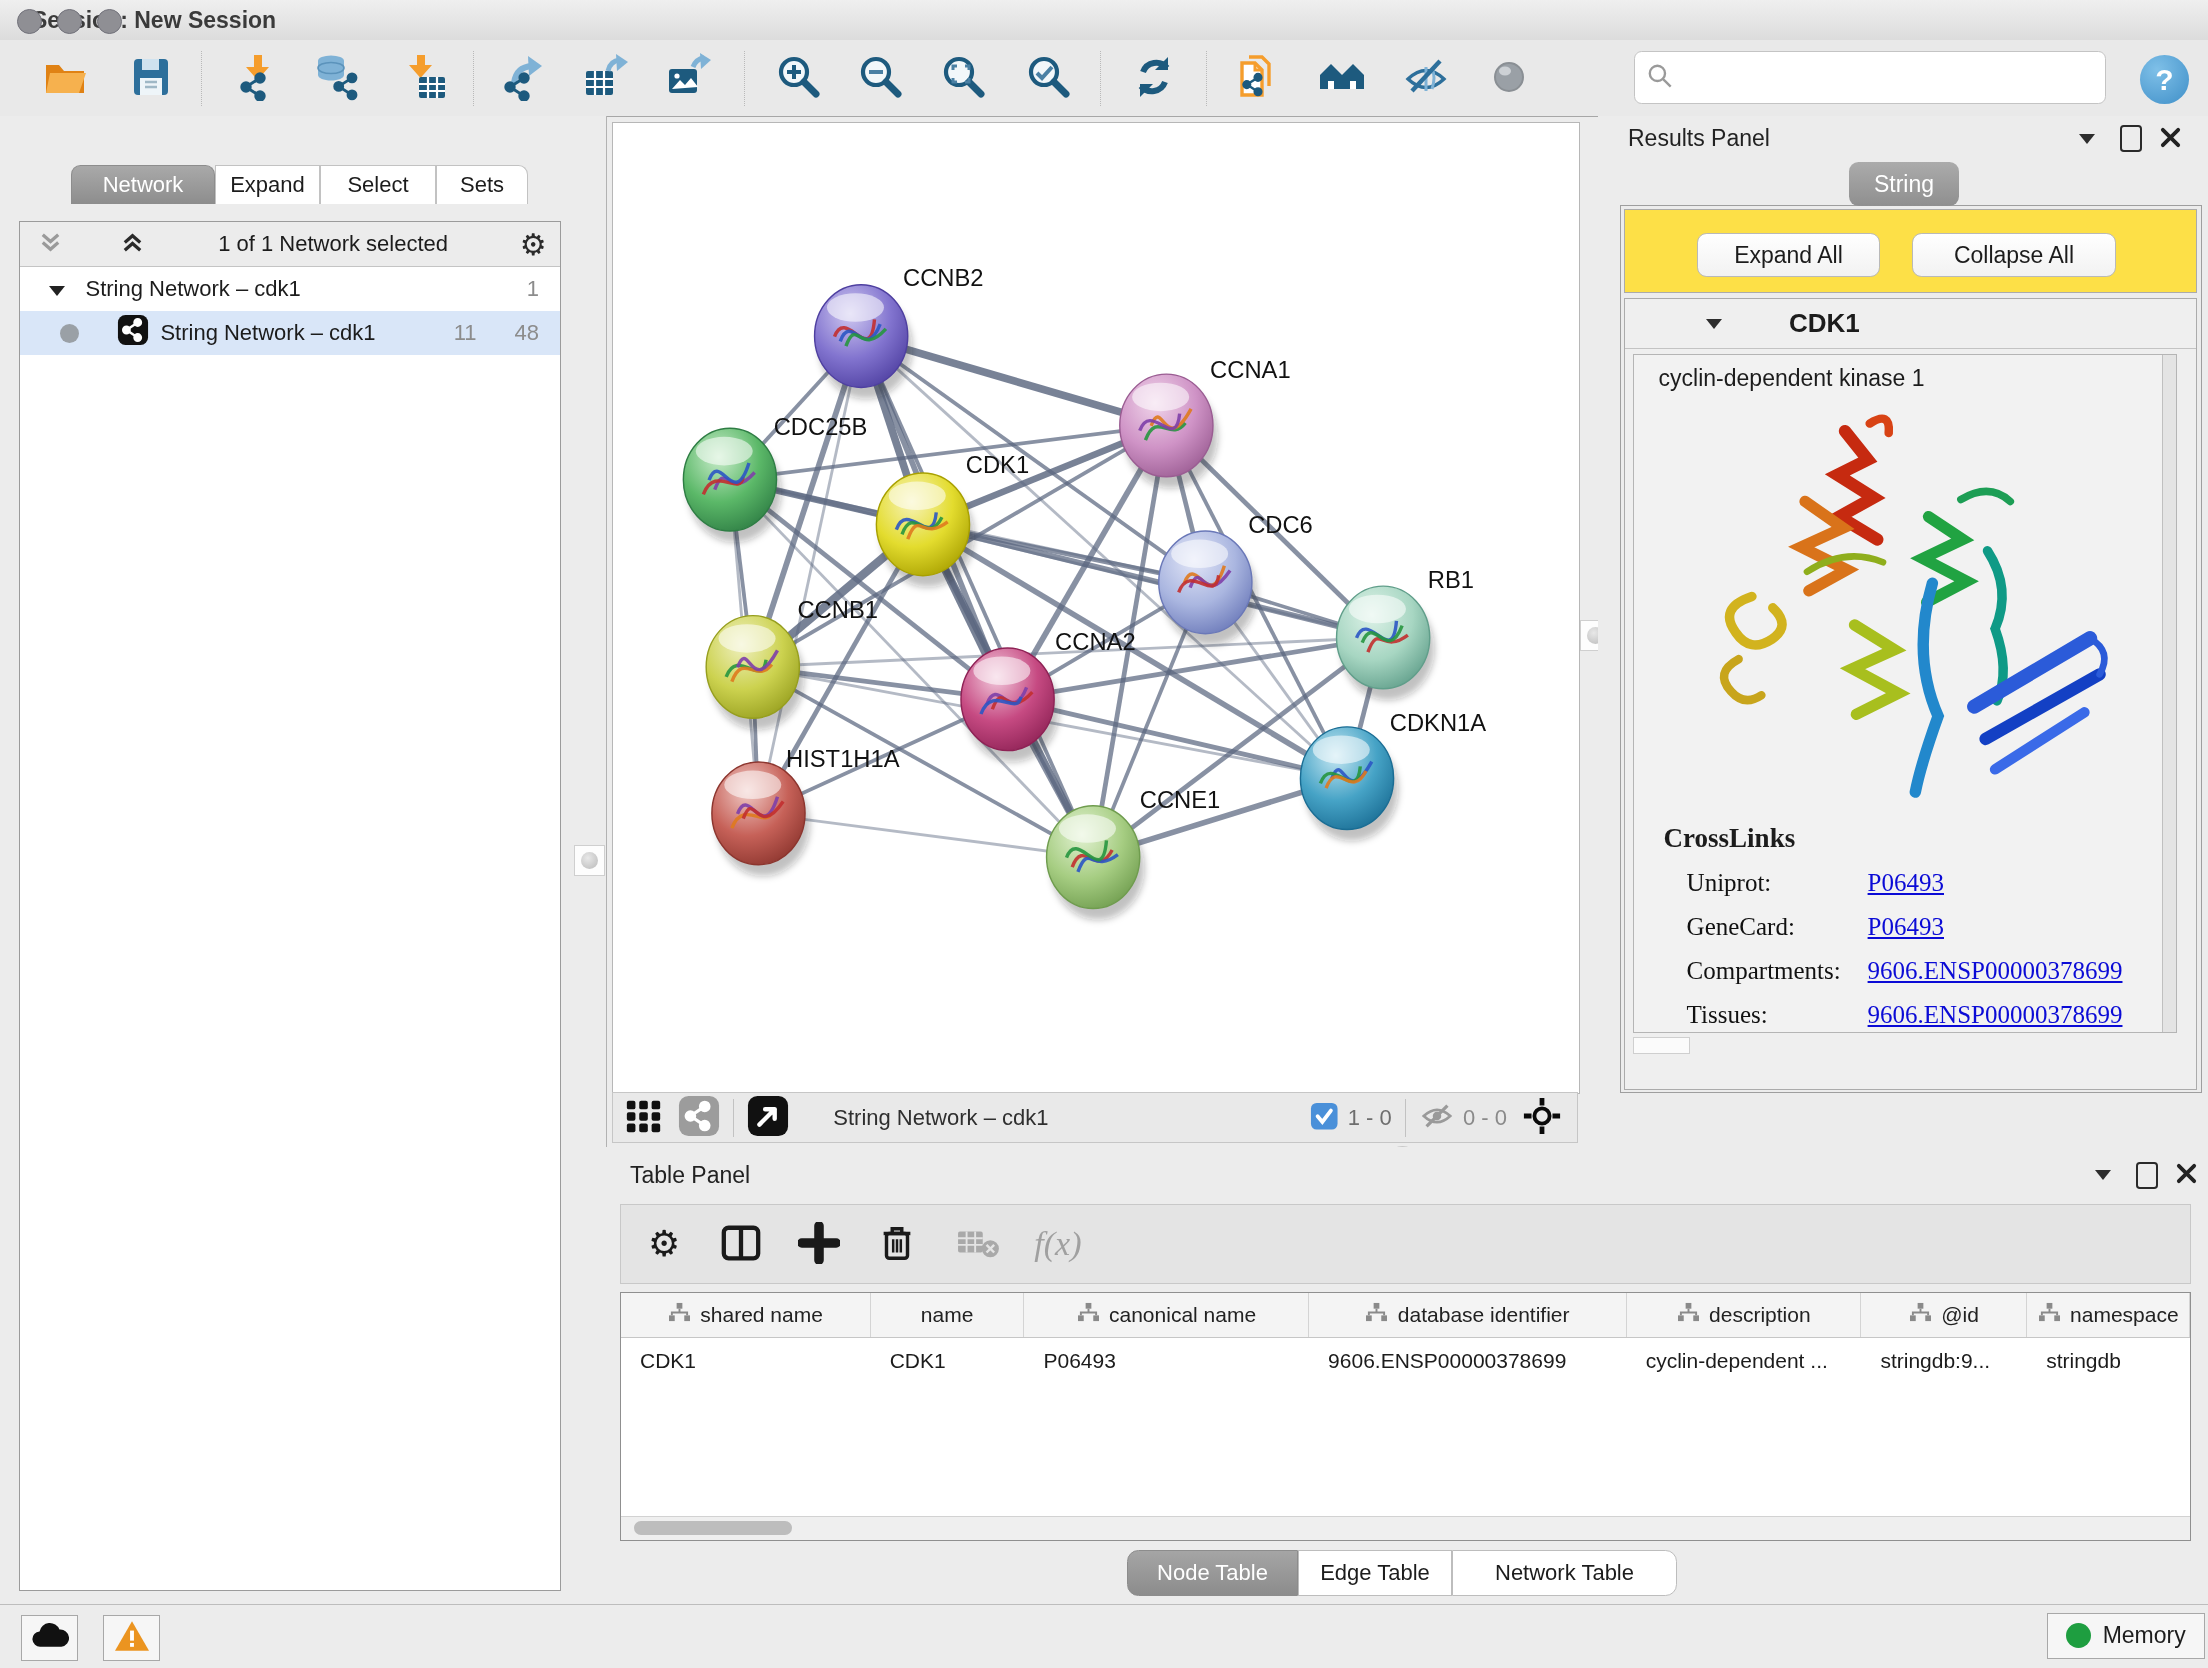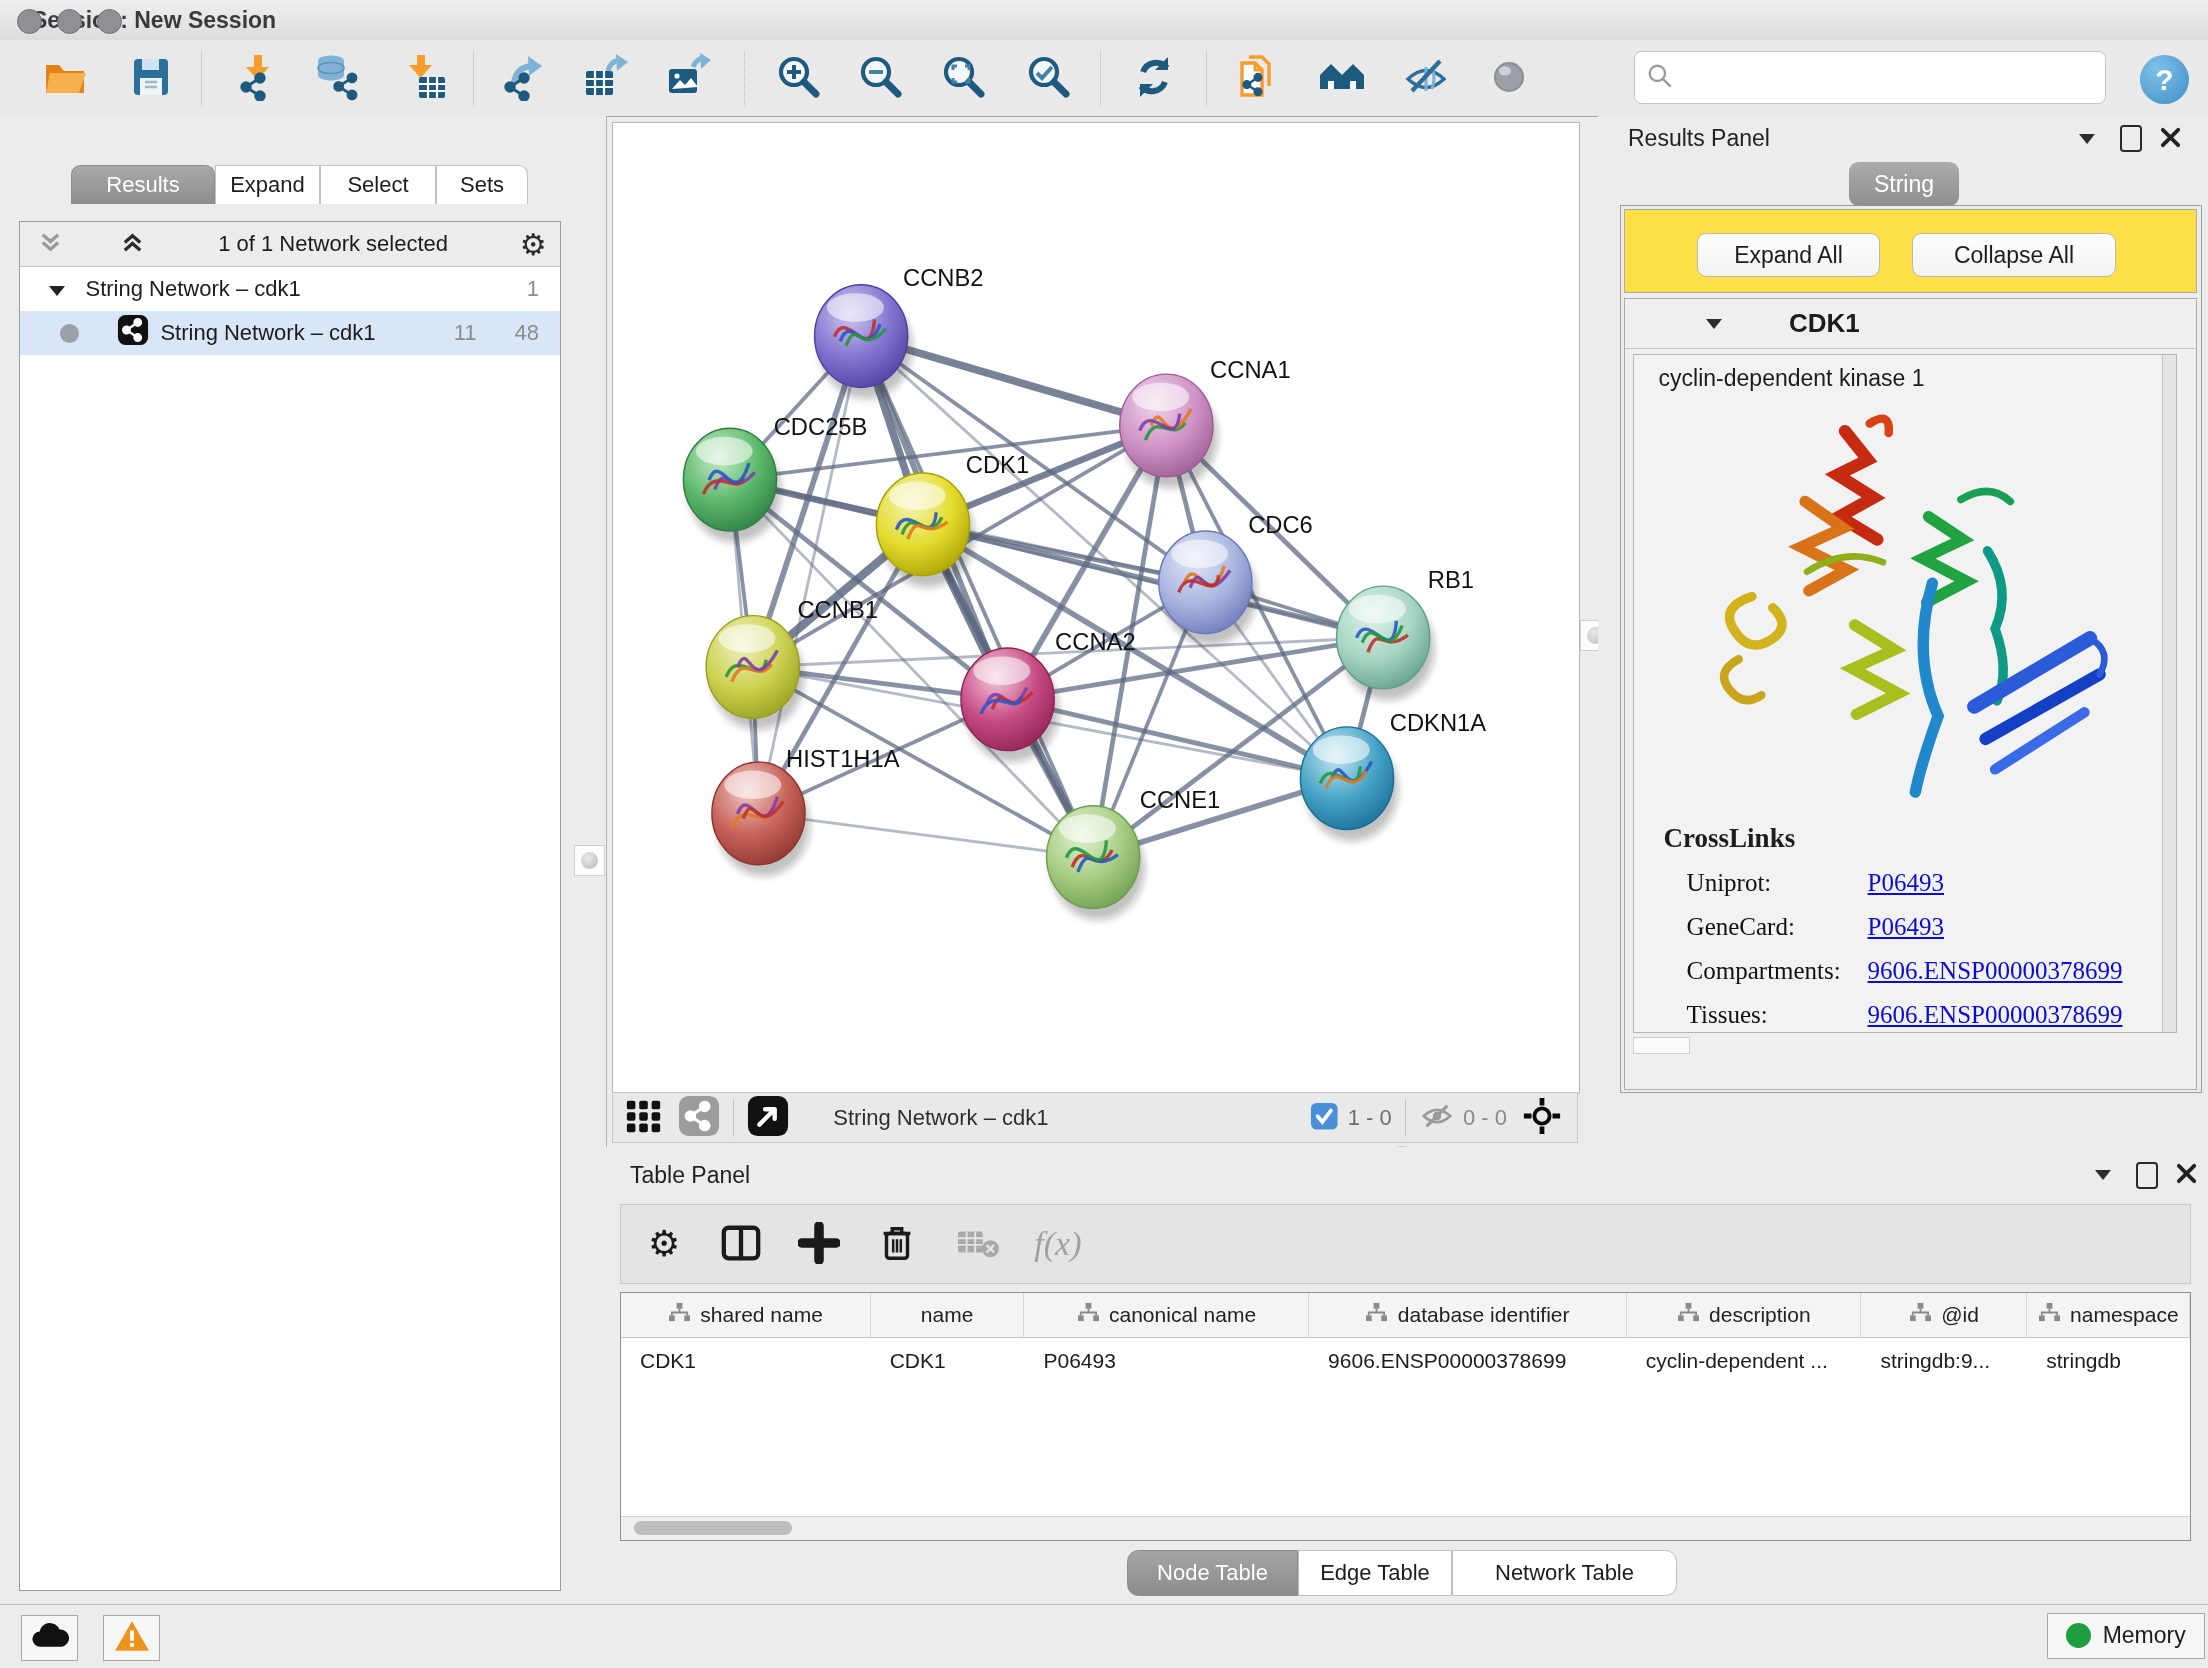--- a/index.html
+++ b/index.html
@@ -255,21 +255,21 @@
   <input placeholder="" style="">
 </div>
 <div class="abs" style="left:2140px;top:55px;width:49px;height:49px;border-radius:50%;
      background:radial-gradient(circle at 35% 30%,#7fc0e8,#3f8fc8);display:flex;align-items:center;justify-content:center;
      color:#fff;font-size:30px;font-weight:bold;">
   <span>?</span>
 </div>
 
 <div class="abs" id="control-panel">
   <div class="abs row" id="cp-tabs" style="left:71px;top:49px;">
-      <div class="tab sel first " style="width:142px;">Results</div>
+      <div class="tab sel first " style="width:142px;">Network</div>
       <div class="tab   " style="width:103px;">Expand</div>
       <div class="tab   " style="width:114px;">Select</div>
       <div class="tab   last" style="width:90px;">Sets</div>
     </div>
   <div class="abs" id="cp-box">
     <div id="cp-box-hdr">
       <span style="margin-left:17px;">
         <svg width="27" height="27" viewBox="0 0 28 28" fill="none" stroke="#9a9a9a" stroke-width="3.4">
             <path d="M6 6l8 7 8-7M6 14l8 7 8-7"></path>
           </svg>

